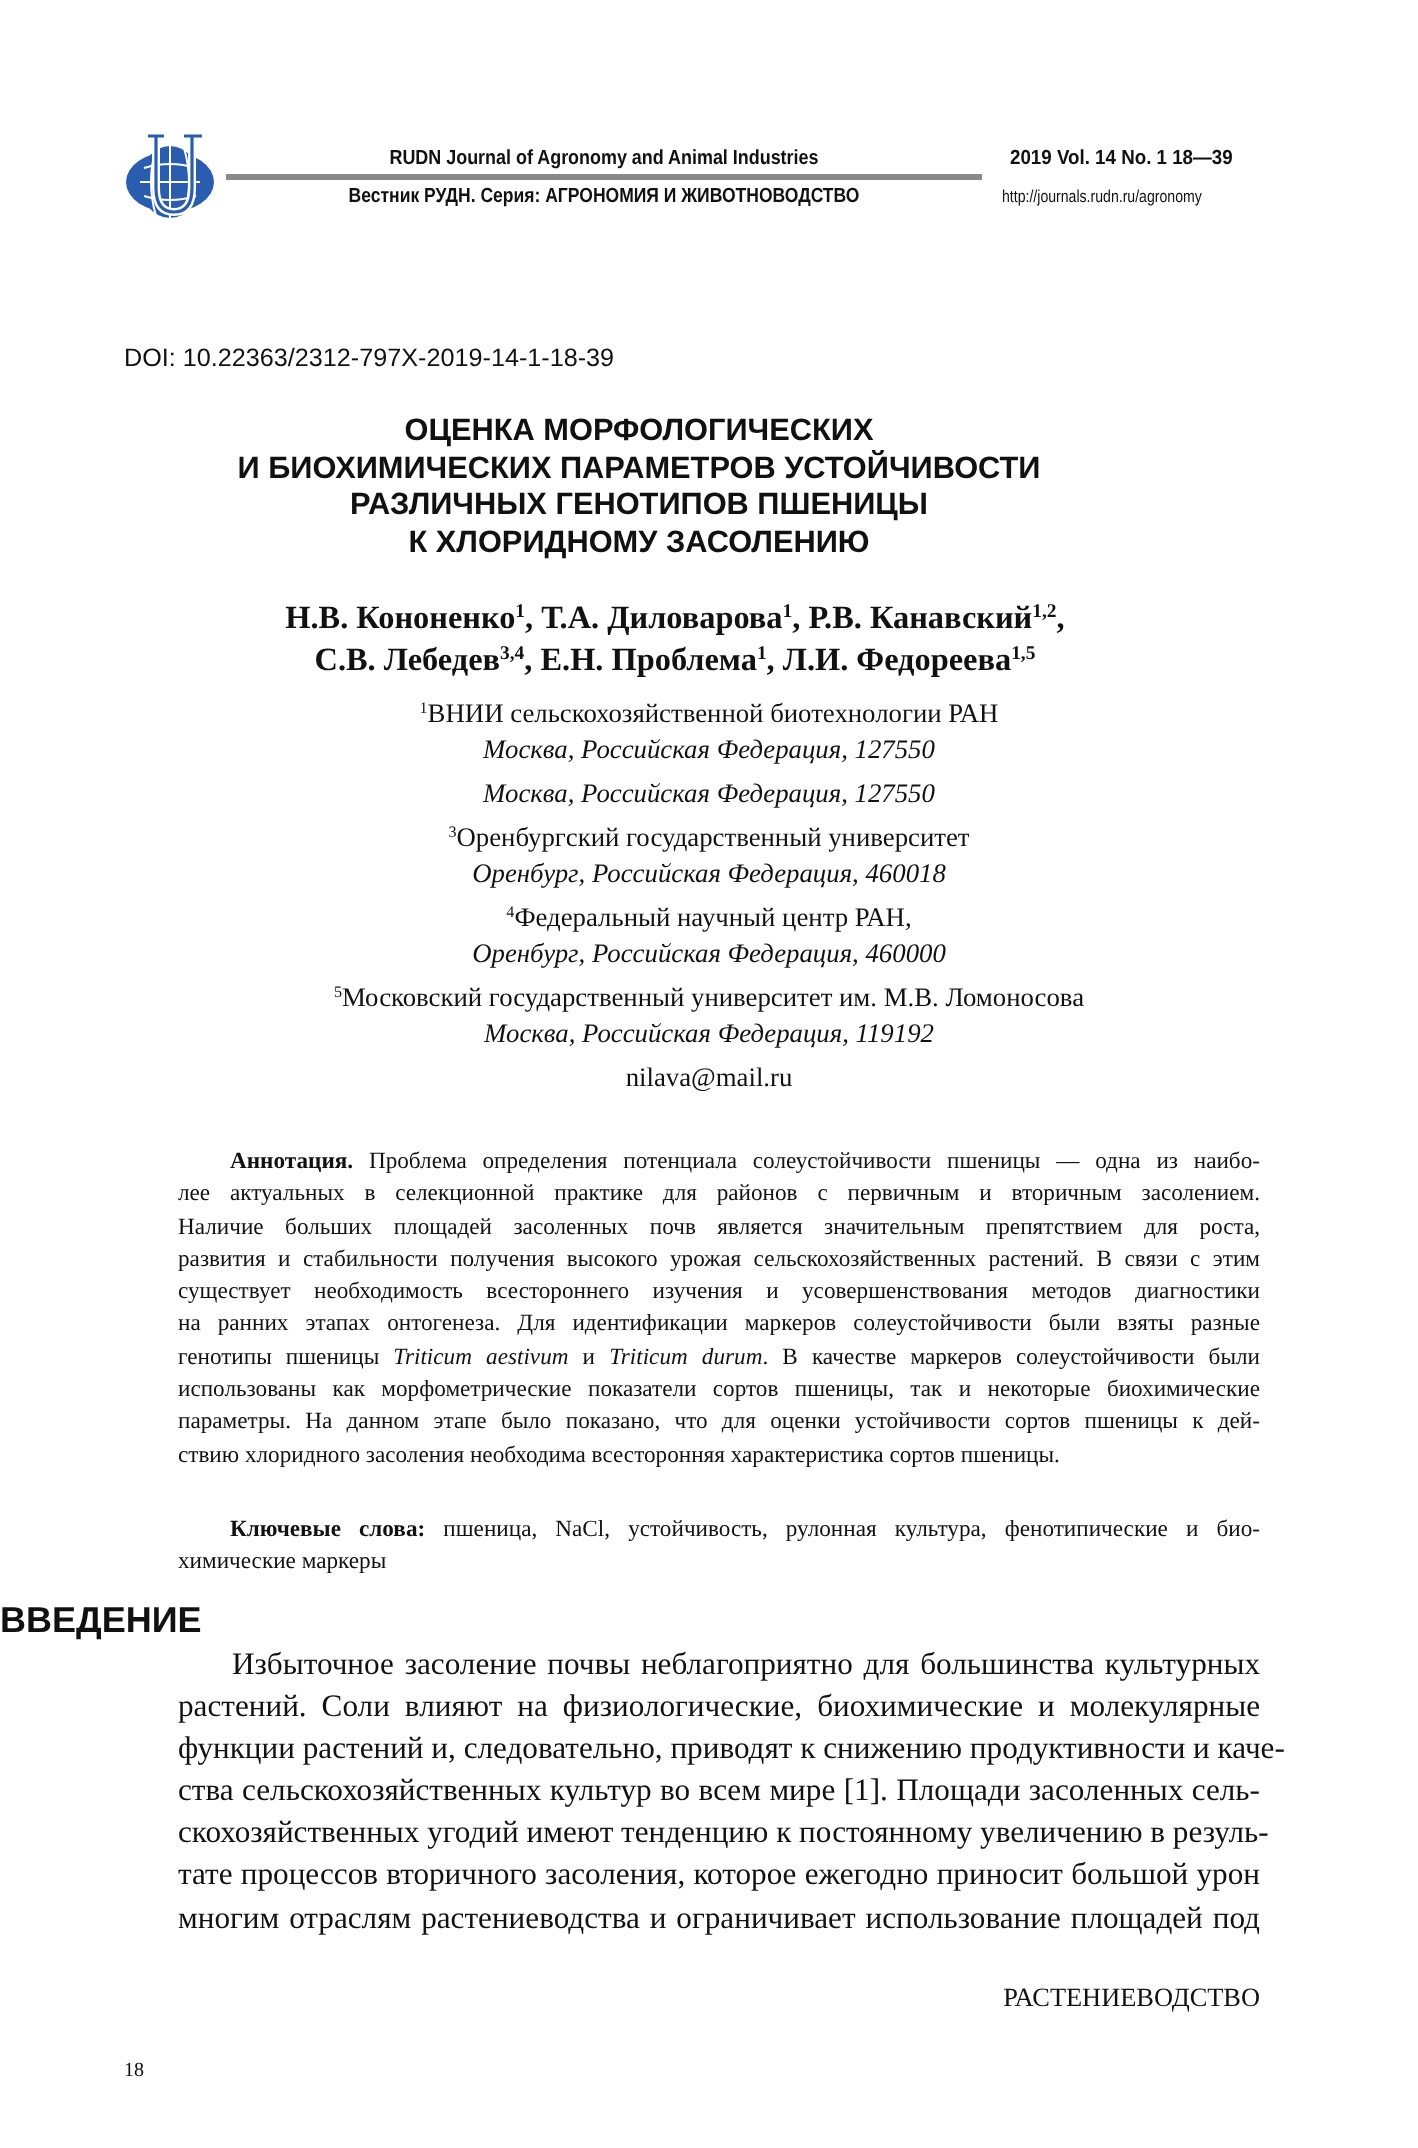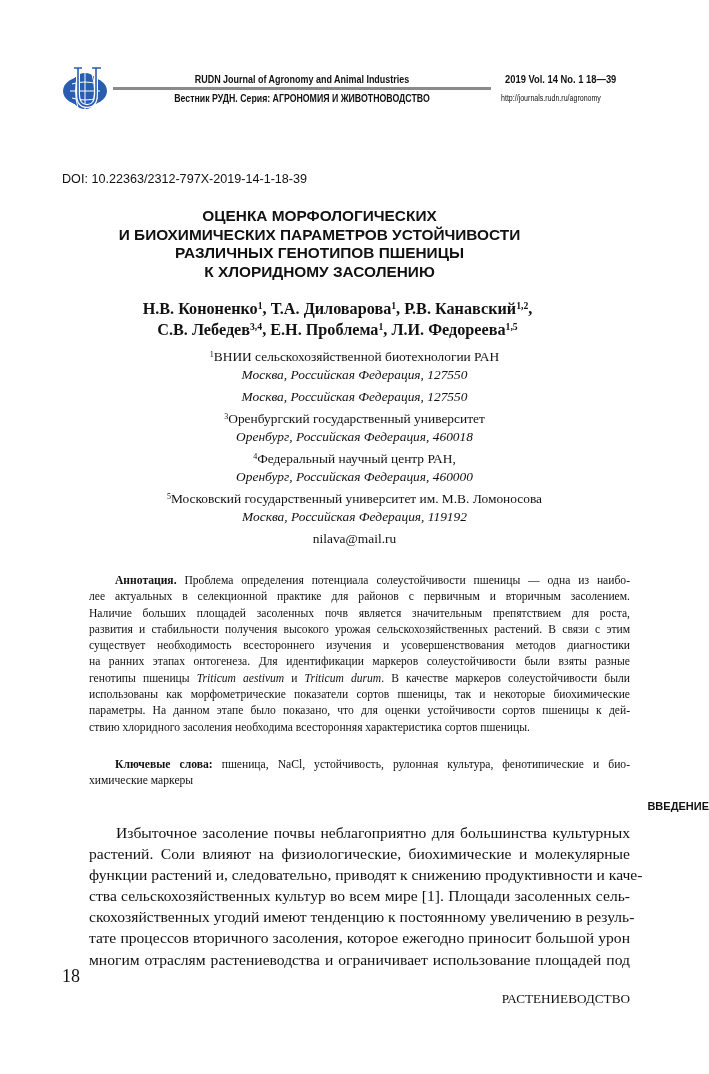--- a/index.html
+++ b/index.html
@@ -37,28 +37,28 @@
 
     
     #abstract { left: 89px; width: 541px; top: 573px; font-size: 11.6px; line-height: 16.3px; text-align: justify; }
     #abstract p { margin: 0; text-indent: 26px; }
     #abstract p + p { margin-top: 21px; }
     #abstract b { font-weight: bold; }
     .ln { display: block; text-align: justify; text-align-last: justify; white-space: nowrap; }
     .ln.last { text-align-last: left; }
 
     
-    #section-heading { left: 0; width: 709px; top: 800px; text-align: right; font-family: "Liberation Sans", sans-serif; font-weight: bold; font-size: 11px; }
+    #section-heading { left: 0; width: 709px; top: 800px; text-align: left; font-family: "Liberation Sans", sans-serif; font-weight: bold; font-size: 18px; }
 
     
     #body { left: 89px; width: 541px; top: 822px; font-size: 15.6px; line-height: 21.1px; }
     #body .ln:first-child { text-indent: 0; }
 
     
-    #page-num { left: 62px; top: 966px; font-size: 18px; }
+    #page-num { left: 62px; top: 1030px; font-size: 10px; }
     #section-name { left: 480px; width: 150px; top: 991px; text-align: right; font-size: 13.2px; white-space: nowrap; }
   </style>
 </head>
 <body>
 
 <div id="logo" class="abs">
   <svg width="56" height="48" viewBox="0 0 56 48">
     <ellipse cx="25" cy="27" rx="22" ry="15" fill="#2a5db0"></ellipse>
     <ellipse cx="25" cy="27" rx="15" ry="18" fill="#2a5db0"></ellipse>
     <path d="M10 27 H40 M12 20 Q25 16 38 20 M12 34 Q25 38 38 34" stroke="#ffffff" stroke-width="1" fill="none"></path>

